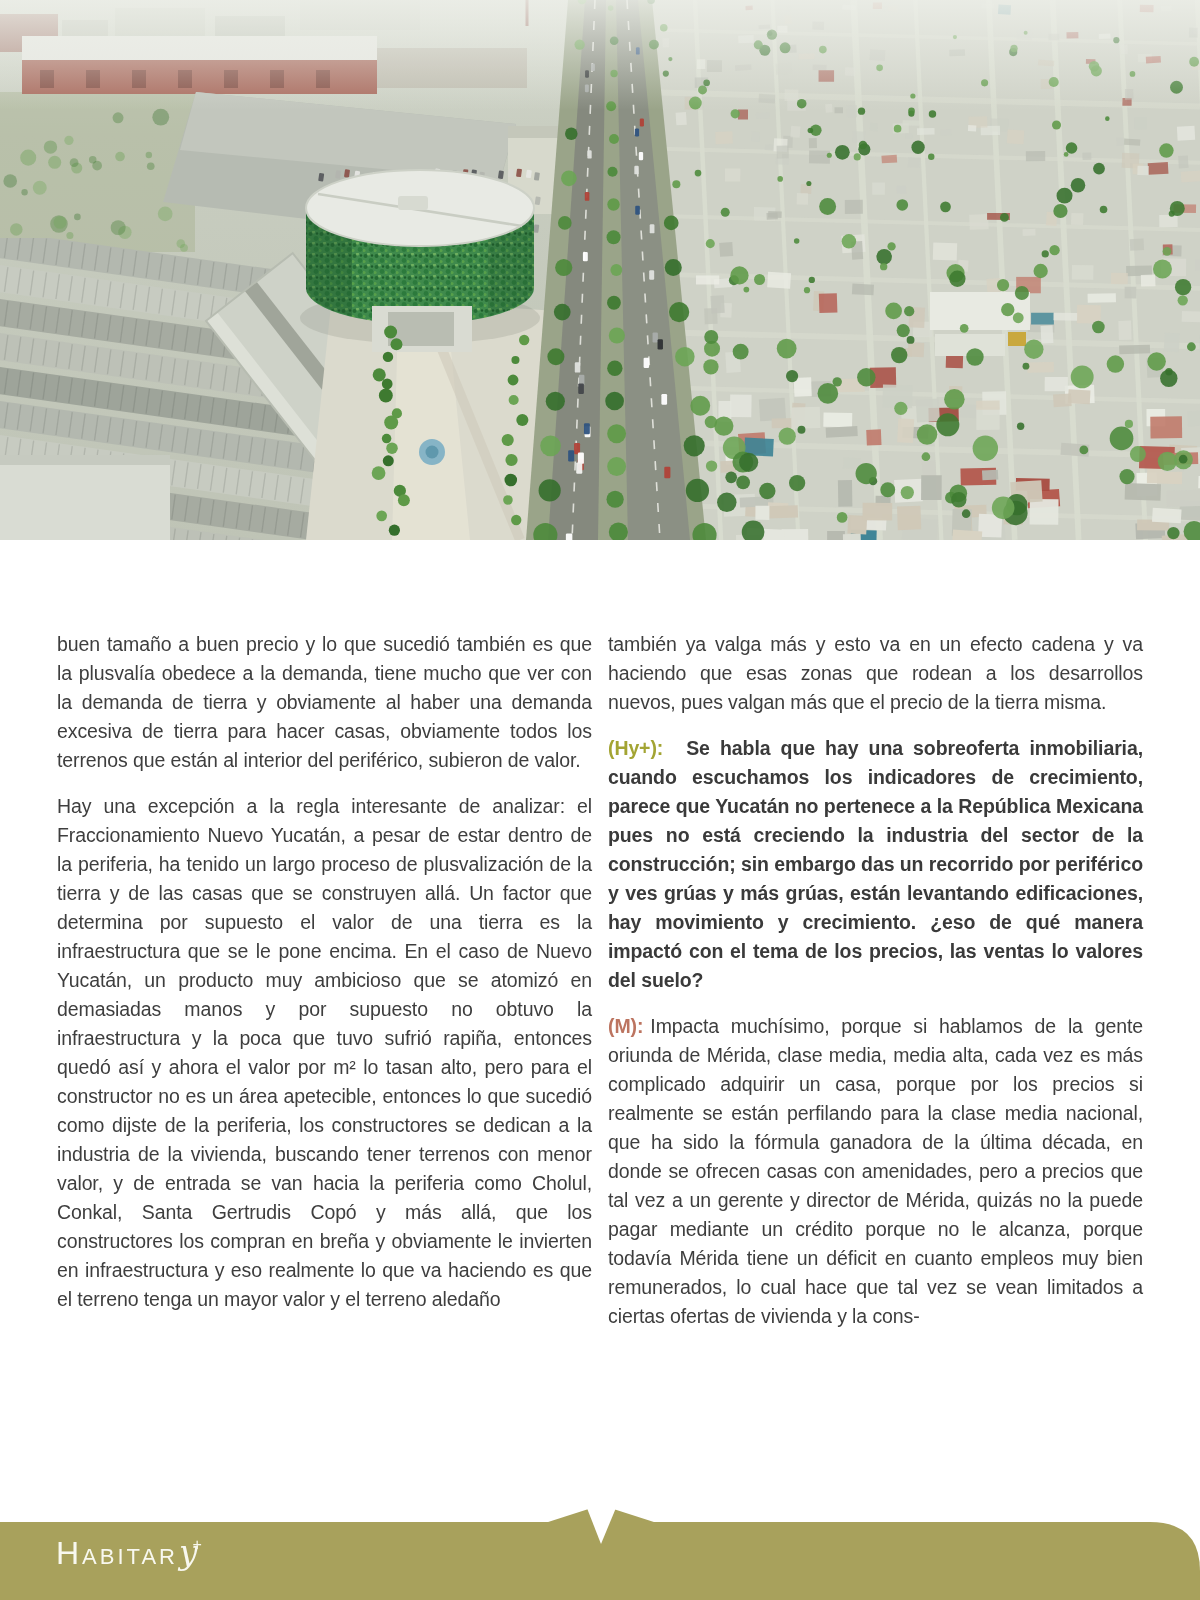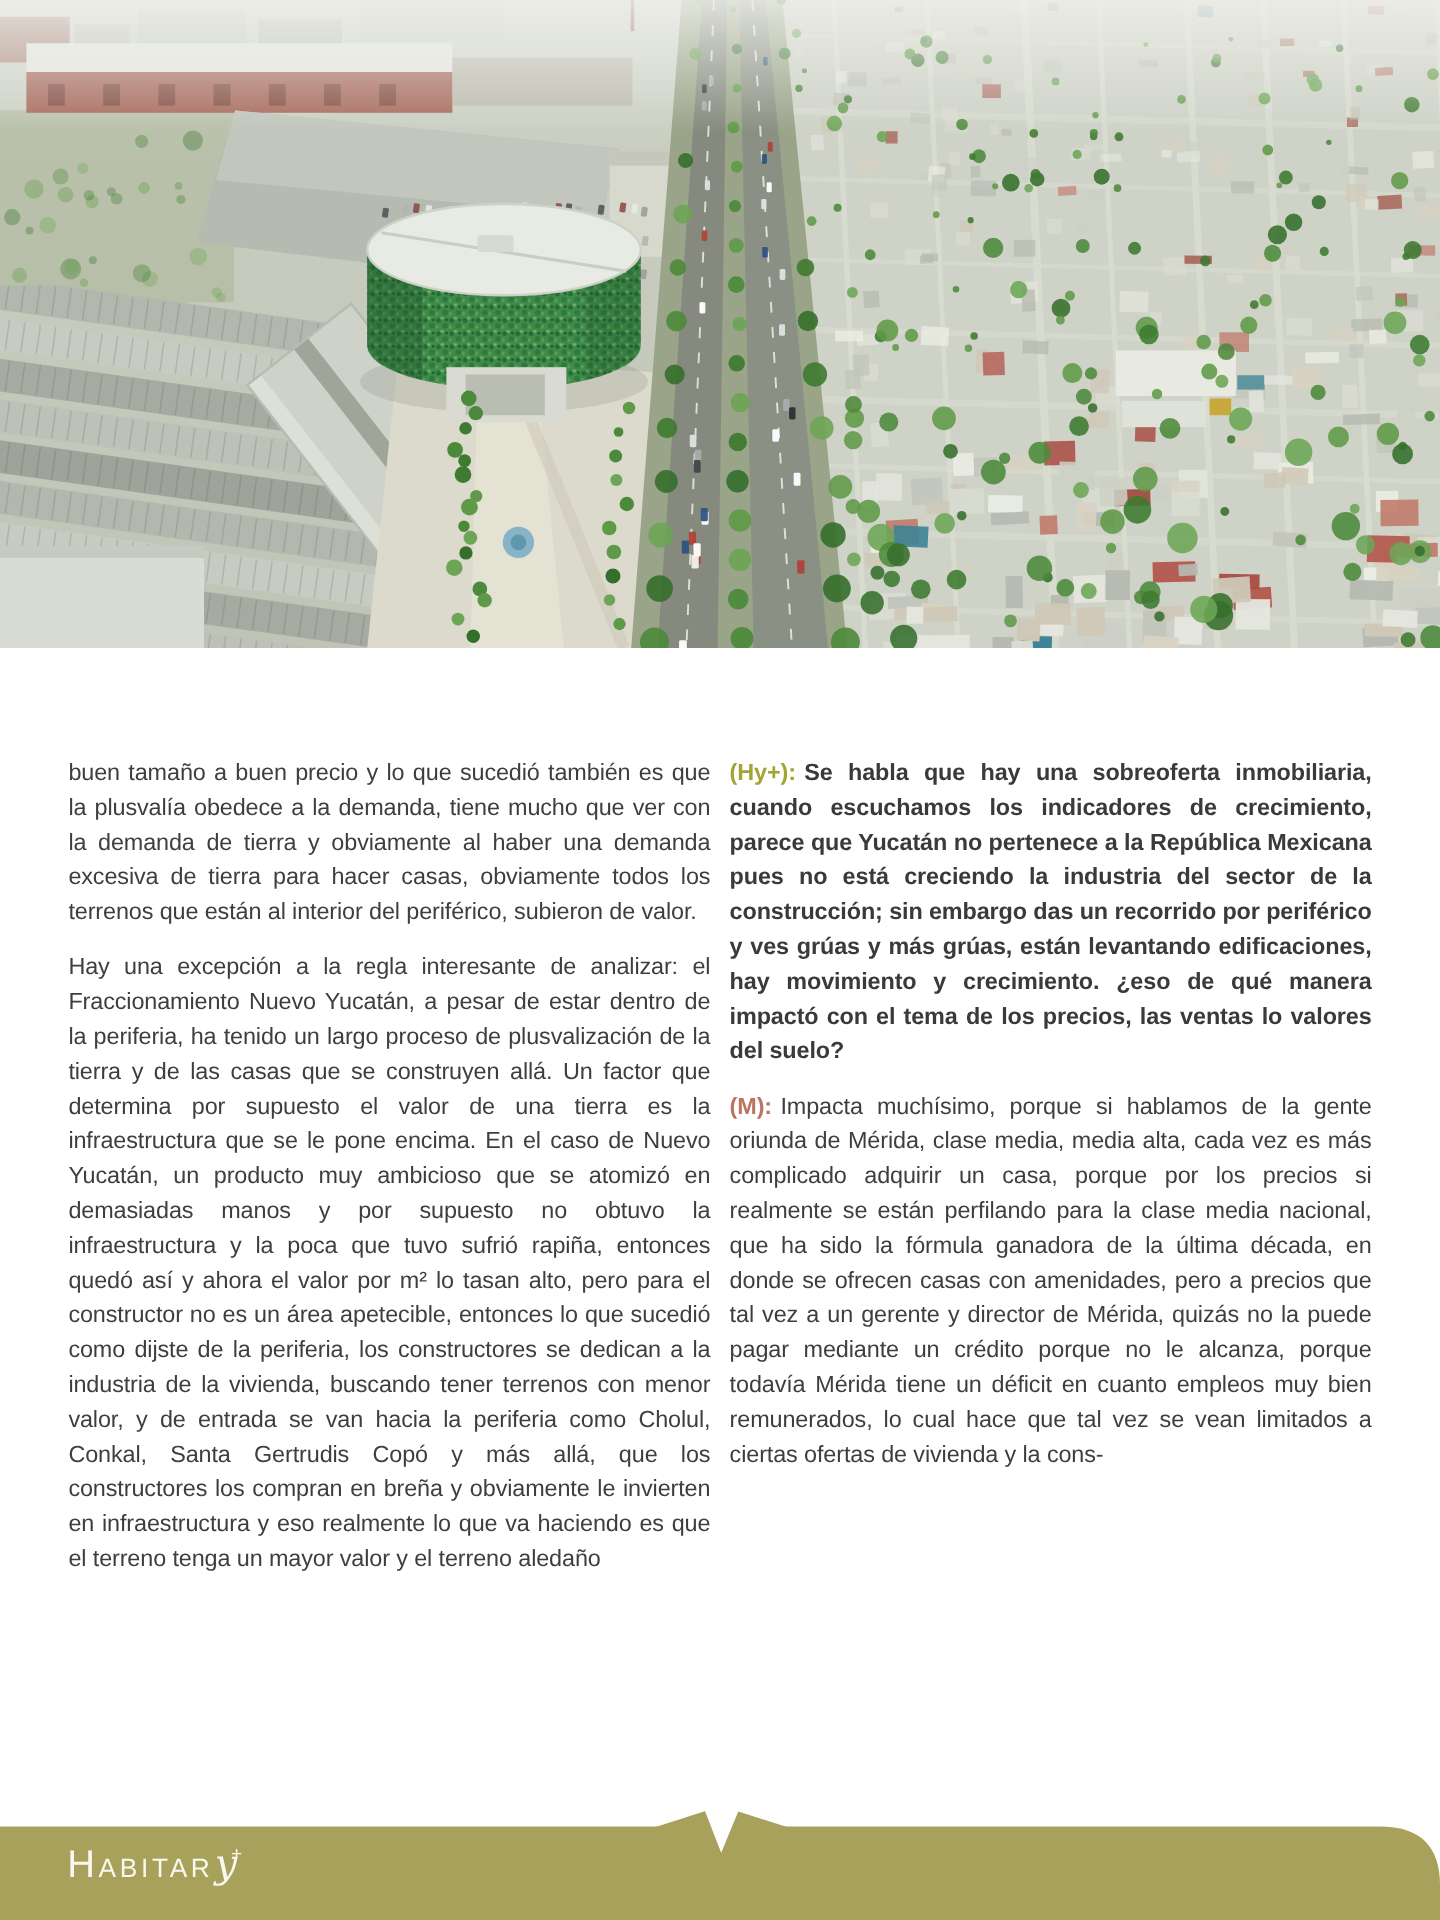--- a/index.html
+++ b/index.html
@@ -16,21 +16,21 @@
   }
   .col{flex:1 1 0;min-width:0;}
   .para{
     margin:0 0 17px 0;
     font-size:19.5px;line-height:29px;
     color:var(--body-color,#3e3e3e);
     text-align:justify;
     letter-spacing:-0.1px;
   }
   .q-para{font-weight:700;color:#3a3a3a;}
-  .label-q{color:var(--q-color,#a3a433);font-weight:700;margin-right:7px;}
+  .label-q{color:var(--q-color,#a3a433);font-weight:700;margin-right:23px;}
   .label-a{color:var(--a-color,#bc7460);font-weight:700;margin-right:7px;}
   
   .footer-svg{position:absolute;left:0;top:1500px;width:1200px;height:100px;display:block;}
   .bar{fill:var(--footer-bar,#a8a15c);}
   .logo{
     position:absolute;left:56px;top:1536px;color:#f8f8ef;
     display:flex;align-items:baseline;line-height:1;
   }
   .logo-word{font-variant:small-caps;font-size:32px;letter-spacing:3px;}
   .logo-script{font-family:"DejaVu Serif",serif;font-style:italic;font-size:33px;margin-left:1px;}
@@ -1133,20 +1133,21 @@
       </g>
     <rect x="0" y="0" width="1200" height="110" fill="url(#hazeG)"></rect>
   </svg>
 
   <div class="columns">
     <div class="col">
       <p class="para">buen tamaño a buen precio y lo que sucedió también es que la plusvalía obedece a la demanda, tiene mucho que ver con la demanda de tierra y obviamente al haber una demanda excesiva de tierra para hacer casas, obviamente todos los terrenos que están al interior del periférico, subieron de valor.</p>
       <p class="para">Hay una excepción a la regla interesante de analizar: el Fraccionamiento Nuevo Yucatán, a pesar de estar dentro de la periferia, ha tenido un largo proceso de plusvalización de la tierra y de las casas que se construyen allá. Un factor que determina por supuesto el valor de una tierra es la infraestructura que se le pone encima. En el caso de Nuevo Yucatán, un producto muy ambicioso que se atomizó en demasiadas manos y por supuesto no obtuvo la infraestructura y la poca que tuvo sufrió rapiña, entonces quedó así y ahora el valor por m² lo tasan alto, pero para el constructor no es un área apetecible, entonces lo que sucedió como dijste de la periferia, los constructores se dedican a la industria de la vivienda, buscando tener terrenos con menor valor, y de entrada se van hacia la periferia como Cholul, Conkal, Santa Gertrudis Copó y más allá, que los constructores los compran en breña y obviamente le invierten en infraestructura y eso realmente lo que va haciendo es que el terreno tenga un mayor valor y el terreno aledaño</p>
     </div>
     <div class="col">
+      <p class="para">también ya valga más y esto va en un efecto cadena y va haciendo que esas zonas que rodean a los desarrollos nuevos, pues valgan más que el precio de la tierra misma.</p>
       <p class="para q-para"><span class="label-q">(Hy+):</span><span>Se habla que hay una sobreoferta inmobiliaria, cuando escuchamos los indicadores de crecimiento, parece que Yucatán no pertenece a la República Mexicana pues no está creciendo la industria del sector de la construcción; sin embargo das un recorrido por periférico y ves grúas y más grúas, están levantando edificaciones, hay movimiento y crecimiento. ¿eso de qué manera impactó con el tema de los precios, las ventas lo valores del suelo?</span></p>
       <p class="para"><span class="label-a">(M):</span><span>Impacta muchísimo, porque si hablamos de la gente oriunda de Mérida, clase media, media alta, cada vez es más complicado adquirir un casa, porque por los precios si realmente se están perfilando para la clase media nacional, que ha sido la fórmula ganadora de la última década, en donde se ofrecen casas con amenidades, pero a precios que tal vez a un gerente y director de Mérida, quizás no la puede pagar mediante un crédito porque no le alcanza, porque todavía Mérida tiene un déficit en cuanto empleos muy bien remunerados, lo cual hace que tal vez se vean limitados a ciertas ofertas de vivienda y la cons-</span></p>
     </div>
   </div>
 
   <svg class="footer-svg" viewBox="0 0 1200 100" preserveAspectRatio="none" aria-hidden="true">
     <path class="bar" d="M0,22 L1150,22 Q1200,22 1200,71 L1200,100 L0,100 Z"></path>
     <polygon class="bar" points="545,23 601,5 657,23"></polygon>
     <polygon points="585,3 618,3 601,44" fill="#ffffff"></polygon>
   </svg>

